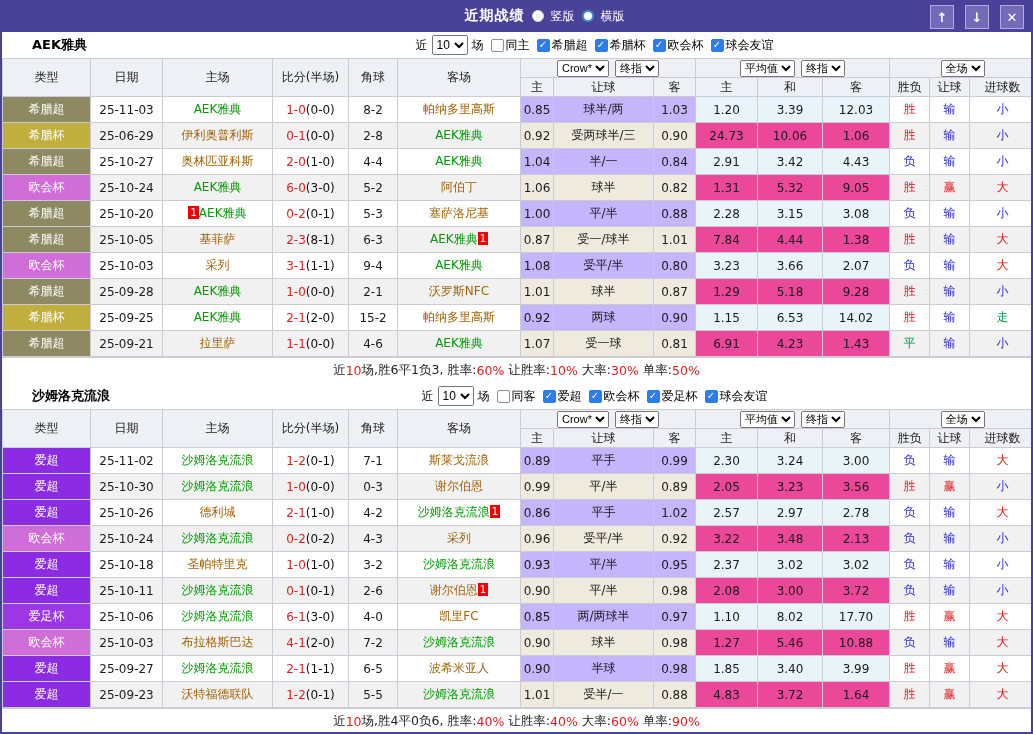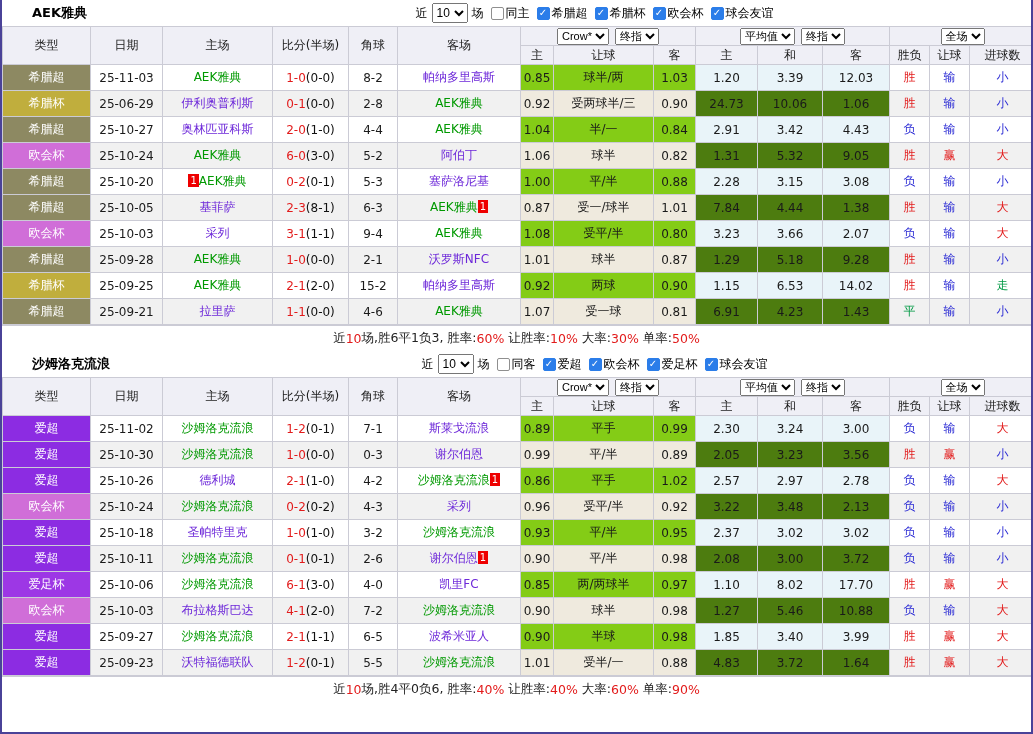--- a/index.html
+++ b/index.html
@@ -31,41 +31,55 @@
   .chk-item{display:inline-flex;align-items:center;cursor:pointer;}
   
   table{border-collapse:collapse;table-layout:fixed;width:1029px;}
   th,td{border:1px solid #cbcbd5;overflow:hidden;white-space:nowrap;text-align:center;padding:0;font-size:12px;color:#1a1a1a;}
   thead th{background:#efeff6;font-weight:normal;height:18px;}
   thead tr.h1 th.sel-cell{height:18px;}
   .sel-cell select{font-size:11px;height:17px;margin:0 3px;vertical-align:middle;}
   tbody td{height:25px;}
   tr.odd td{background:#ffffff;}
   tr.even td{background:#f1f1f1;}
-  tr.odd td.cream{background:#84cc16;}
+  tr.odd td.cream{background:#c4b5fd;}
   tr.even td.cream{background:#efeade;}
   tr.odd td.blu{background:#e9f4f9;}
-  tr.even td.blu{background:#4d7c0f;}
+  tr.even td.blu{background:#ec4899;}
   .type-cell{color:#fff;}
-  .team-name{color:#6d28d9;}
+  .team-name{color:#a16207;}
   .team-name.self{color:#009900;}
   .ft{color:#e21b1b;}
   .ht{color:#111;}
   .badge{background:#ee0000;color:#fff;font-size:10px;line-height:13px;padding:0 2px;display:inline-block;vertical-align:1px;}
   .res{font-weight:normal;}
   .summary{height:25px;display:flex;align-items:center;justify-content:center;font-size:12.5px;
            background:#fff;border-top:1px solid #cbcbd5;color:#222;}
   .summary span{white-space:pre;}
   .summary .red{color:#e21b1b;}
 </style>
 </head>
 <body>
 
 <div class="page">
 
+  <div class="topbar">
+    <div class="topbar-center">
+      <span class="tb-title">近期战绩</span>
+      <span class="radio sel"></span>
+      <span class="radio-label">竖版</span>
+      <span class="radio unsel"></span>
+      <span class="radio-label">横版</span>
+    </div>
+    <div class="win-buttons">
+      <div class="win-btn">↑</div>
+      <div class="win-btn">↓</div>
+      <div class="win-btn">✕</div>
+    </div>
+  </div>
 
   <div>
     <div class="section-header">
       <span class="team-title">AEK雅典</span>
       <span class="controls">
         <span>近</span>
         <select><option>10</option></select>
         <span>场</span>
         <span class="chk-item">
             <span class="chk"></span>

